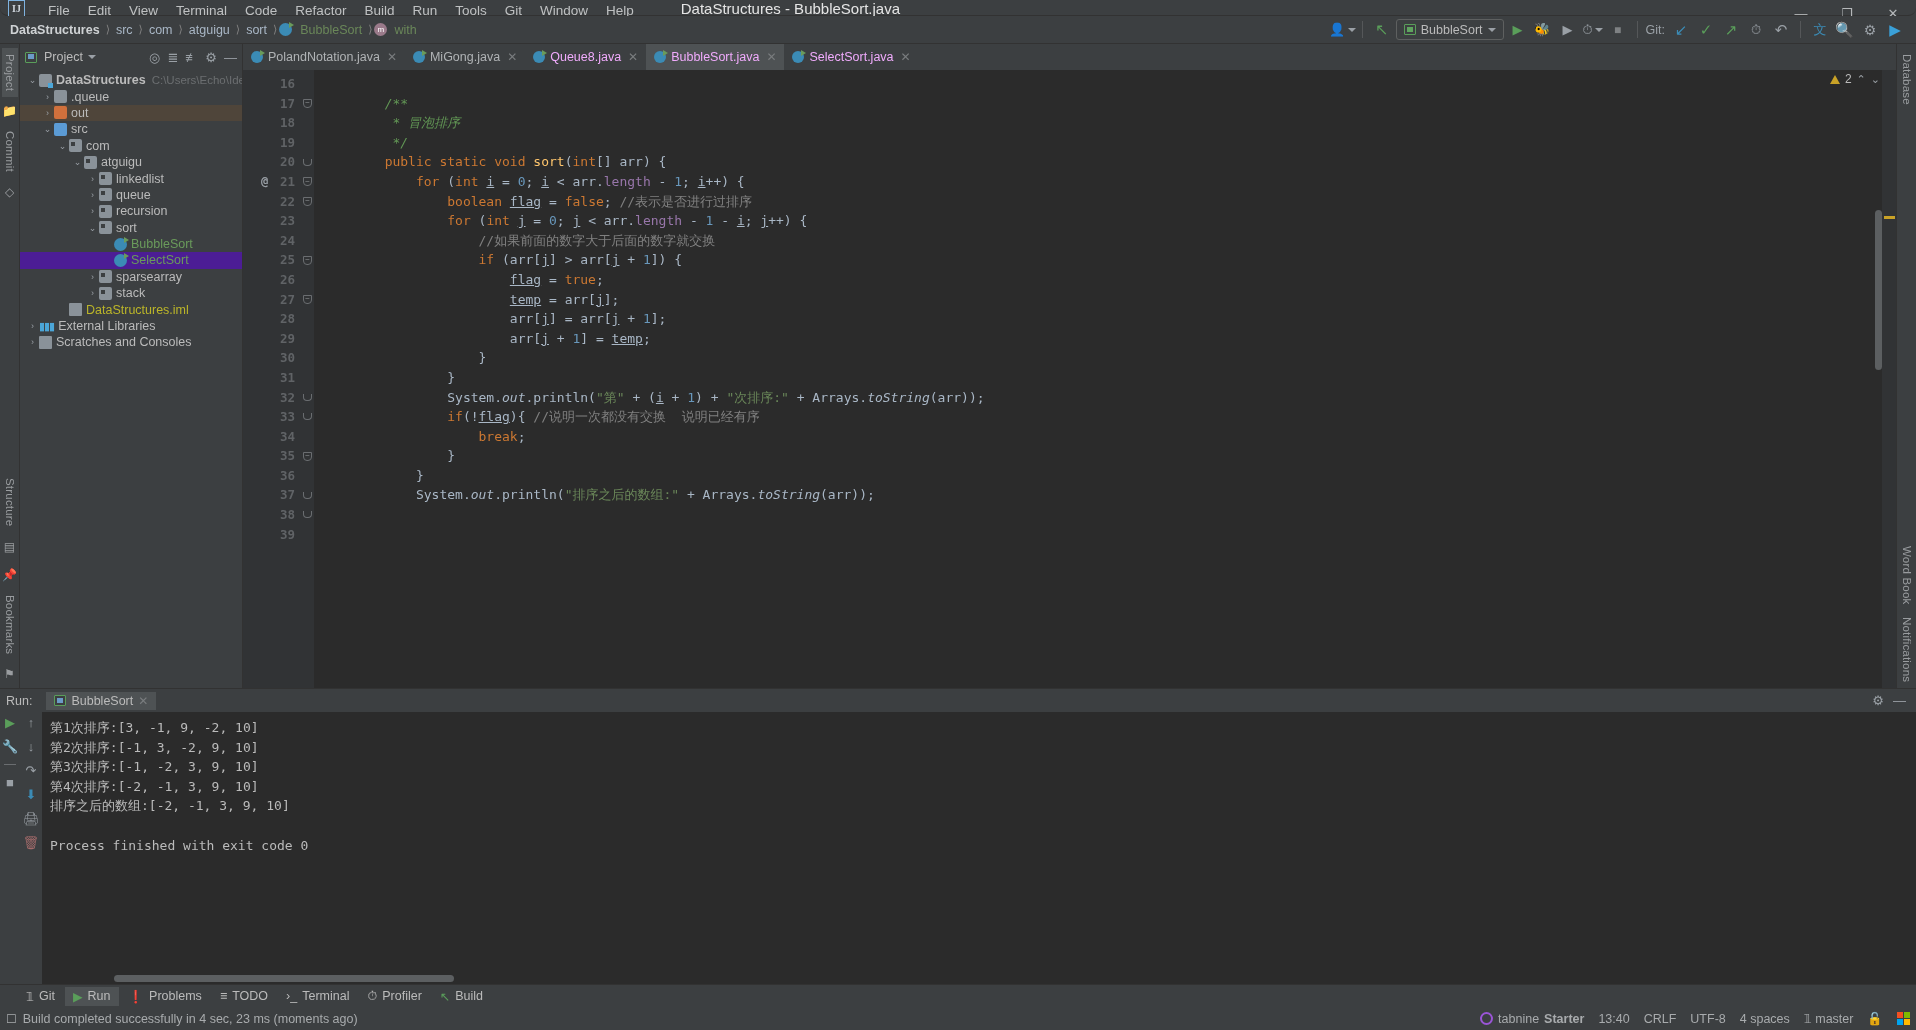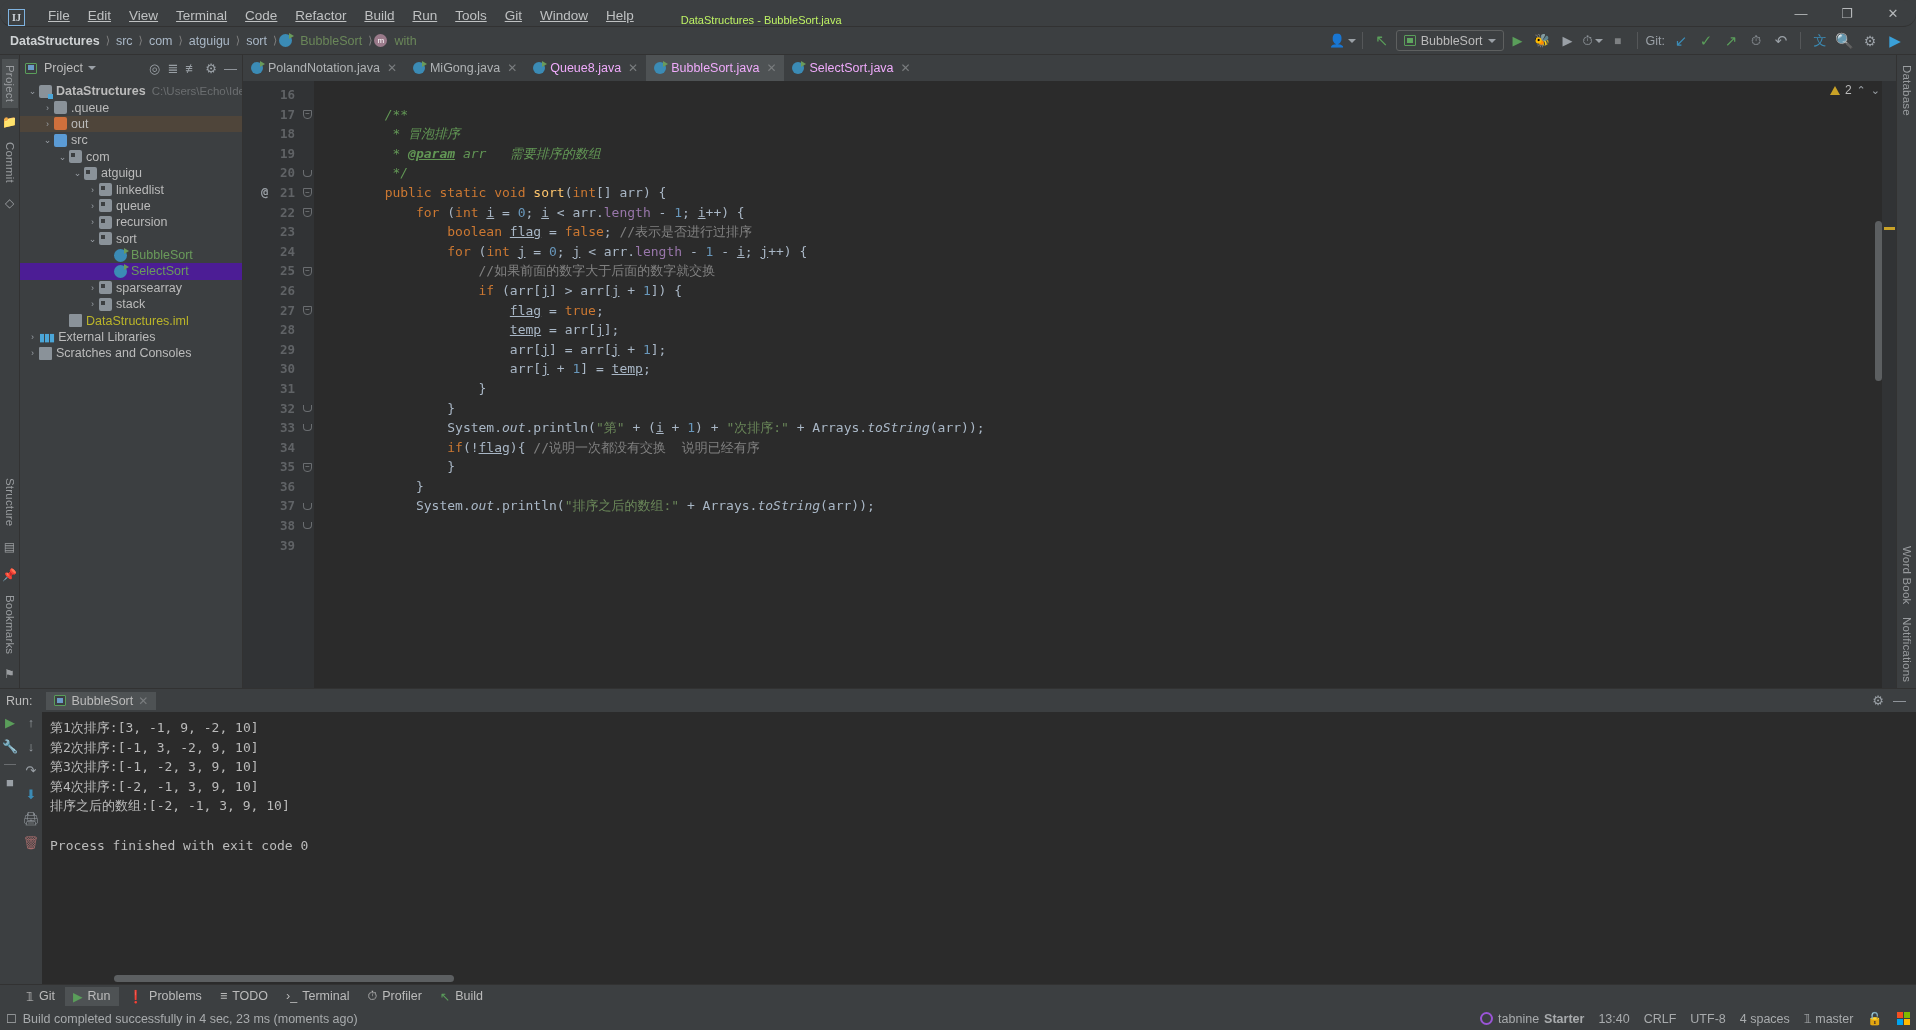--- a/index.html
+++ b/index.html
@@ -8,35 +8,35 @@
     background: #3c3f41;
     font-family: "Liberation Sans", sans-serif;
     font-size: 13px;
     color: #bbbbbb;
     overflow: hidden;
   }
   .app { width: 1916px; height: 1030px; display: flex; flex-direction: column; position: relative; }
 
   
   .menubar {
-    height: 27px; background: #3c3f41; display: flex; align-items: flex-end;
+    height: 16px; background: #3c3f41; display: flex; align-items: flex-start;
     padding-left: 8px; flex: none; border-bottom: 1px solid #323232; border-radius: 13px;
   }
   .ij-logo {
     width: 17px; height: 17px; border: 1px solid #7fb3e0; color: #cfd6dd;
     font-size: 10px; font-weight: bold; display: flex; align-items: center;
     justify-content: center; margin-right: 14px; background: #3c3f41;
     font-family: "Liberation Serif", serif;
   }
   .menu-item {
     padding: 3px 9px; color: #bfc1c2; font-size: 13.5px; cursor: default;
   }
   .menu-item u { text-decoration: underline; }
   .win-title {
-    margin-left: 38px; color: #bef264; font-size: 11px;
+    margin-left: 38px; color: #e5e5e5; font-size: 15px;
   }
   .win-controls { margin-left: auto; display: flex; align-items: center; }
   .win-btn {
     width: 46px; height: 26px; display: flex; align-items: center; justify-content: center;
     color: #b5b8ba; font-size: 13px;
   }
 
   
   .navbar {
     height: 28px; background: #3c3f41; display: flex; align-items: center;
@@ -492,36 +492,36 @@
             </div>
             <div class="fold">
               <span class="fbox r"></span>
             </div>
             <div class="fold"></div>
           </div>
         <div class="code">
             <div class="cline">&nbsp;</div>
             <div class="cline">        <span class="doc">/**</span></div>
             <div class="cline">         <span class="doc">* 冒泡排序</span></div>
-            <div class="cline">         <span class="doc">* </span><span class="doctag">@param</span><span class="doc"> arr   需要排序的数组</span></div>
             <div class="cline">         <span class="doc">*/</span></div>
             <div class="cline">        <span class="kw">public static void </span><span class="mth">sort</span>(<span class="kw">int</span>[] arr) {</div>
             <div class="cline">            <span class="kw">for </span>(<span class="kw">int </span><span class="sfld">i</span> = <span class="num">0</span>; <span class="sfld">i</span> &lt; arr.<span class="fld">length</span> - <span class="num">1</span>; <span class="sfld">i</span>++) {</div>
             <div class="cline">                <span class="kw">boolean </span><span class="sfld">flag</span> = <span class="kw">false</span>; <span class="cmt">//表示是否进行过排序</span></div>
             <div class="cline">                <span class="kw">for </span>(<span class="kw">int </span><span class="sfld">j</span> = <span class="num">0</span>; <span class="sfld">j</span> &lt; arr.<span class="fld">length</span> - <span class="num">1</span> - <span class="sfld">i</span>; <span class="sfld">j</span>++) {</div>
             <div class="cline">                    <span class="cmt">//如果前面的数字大于后面的数字就交换</span></div>
             <div class="cline">                    <span class="kw">if </span>(arr[<span class="sfld">j</span>] &gt; arr[<span class="sfld">j</span> + <span class="num">1</span>]) {</div>
             <div class="cline">                        <span class="sfld">flag</span> = <span class="kw">true</span>;</div>
             <div class="cline">                        <span class="sfld">temp</span> = arr[<span class="sfld">j</span>];</div>
             <div class="cline">                        arr[<span class="sfld">j</span>] = arr[<span class="sfld">j</span> + <span class="num">1</span>];</div>
             <div class="cline">                        arr[<span class="sfld">j</span> + <span class="num">1</span>] = <span class="sfld">temp</span>;</div>
             <div class="cline">                    }</div>
             <div class="cline">                }</div>
             <div class="cline">                System.<span class="ital">out</span>.println(<span class="str">"第"</span> + (<span class="sfld">i</span> + <span class="num">1</span>) + <span class="str">"次排序:"</span> + Arrays.<span class="ital">toString</span>(arr));</div>
             <div class="cline">                <span class="kw">if</span>(!<span class="sfld">flag</span>){ <span class="cmt">//说明一次都没有交换  说明已经有序</span></div>
+            <div class="cline">                    <span class="kw">break</span>;</div>
             <div class="cline">                }</div>
             <div class="cline">            }</div>
             <div class="cline">            System.<span class="ital">out</span>.println(<span class="str">"排序之后的数组:"</span> + Arrays.<span class="ital">toString</span>(arr));</div>
           </div>
         <div class="inspect">
           <span class="warn-tri"></span>
           <span>2</span>
           <span class="chev">⌃</span>
           <span class="chev">⌄</span>
         </div>

